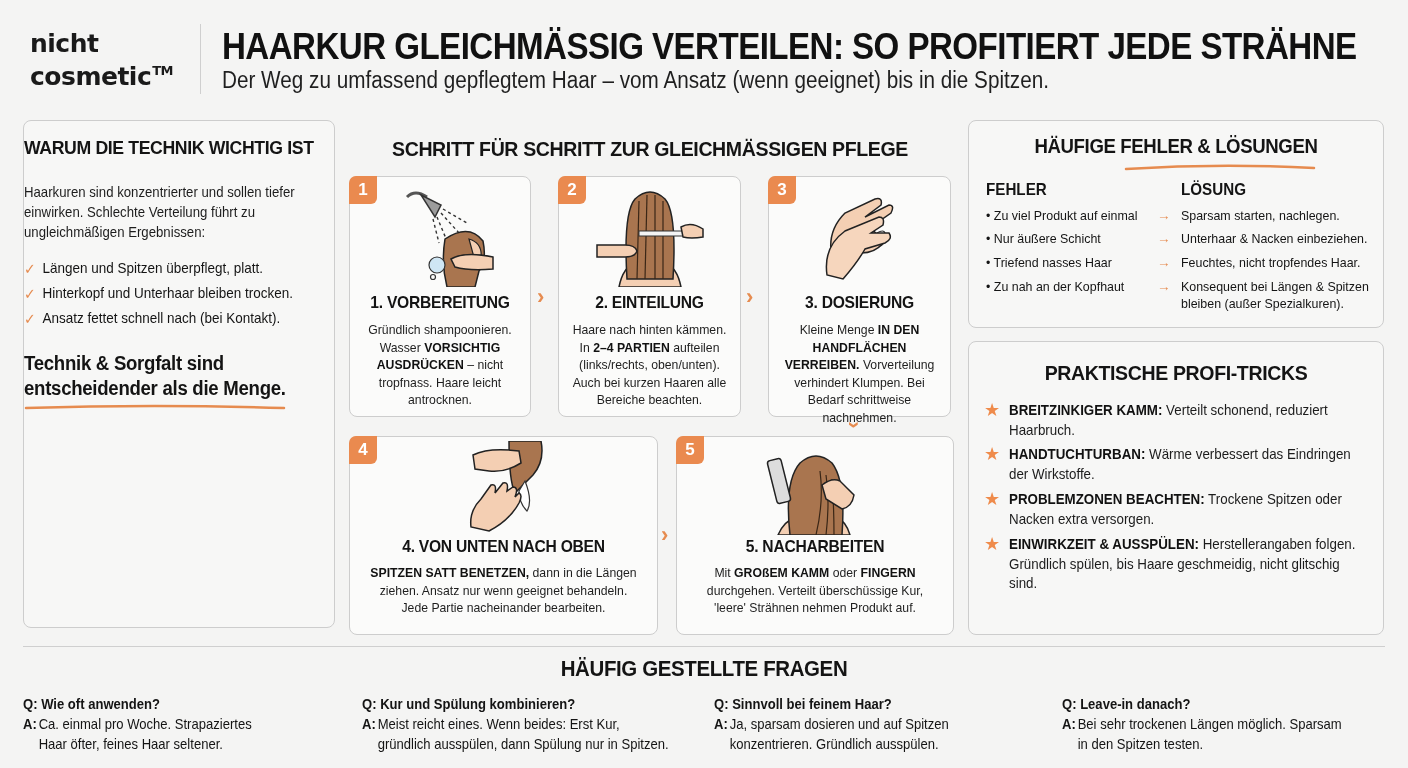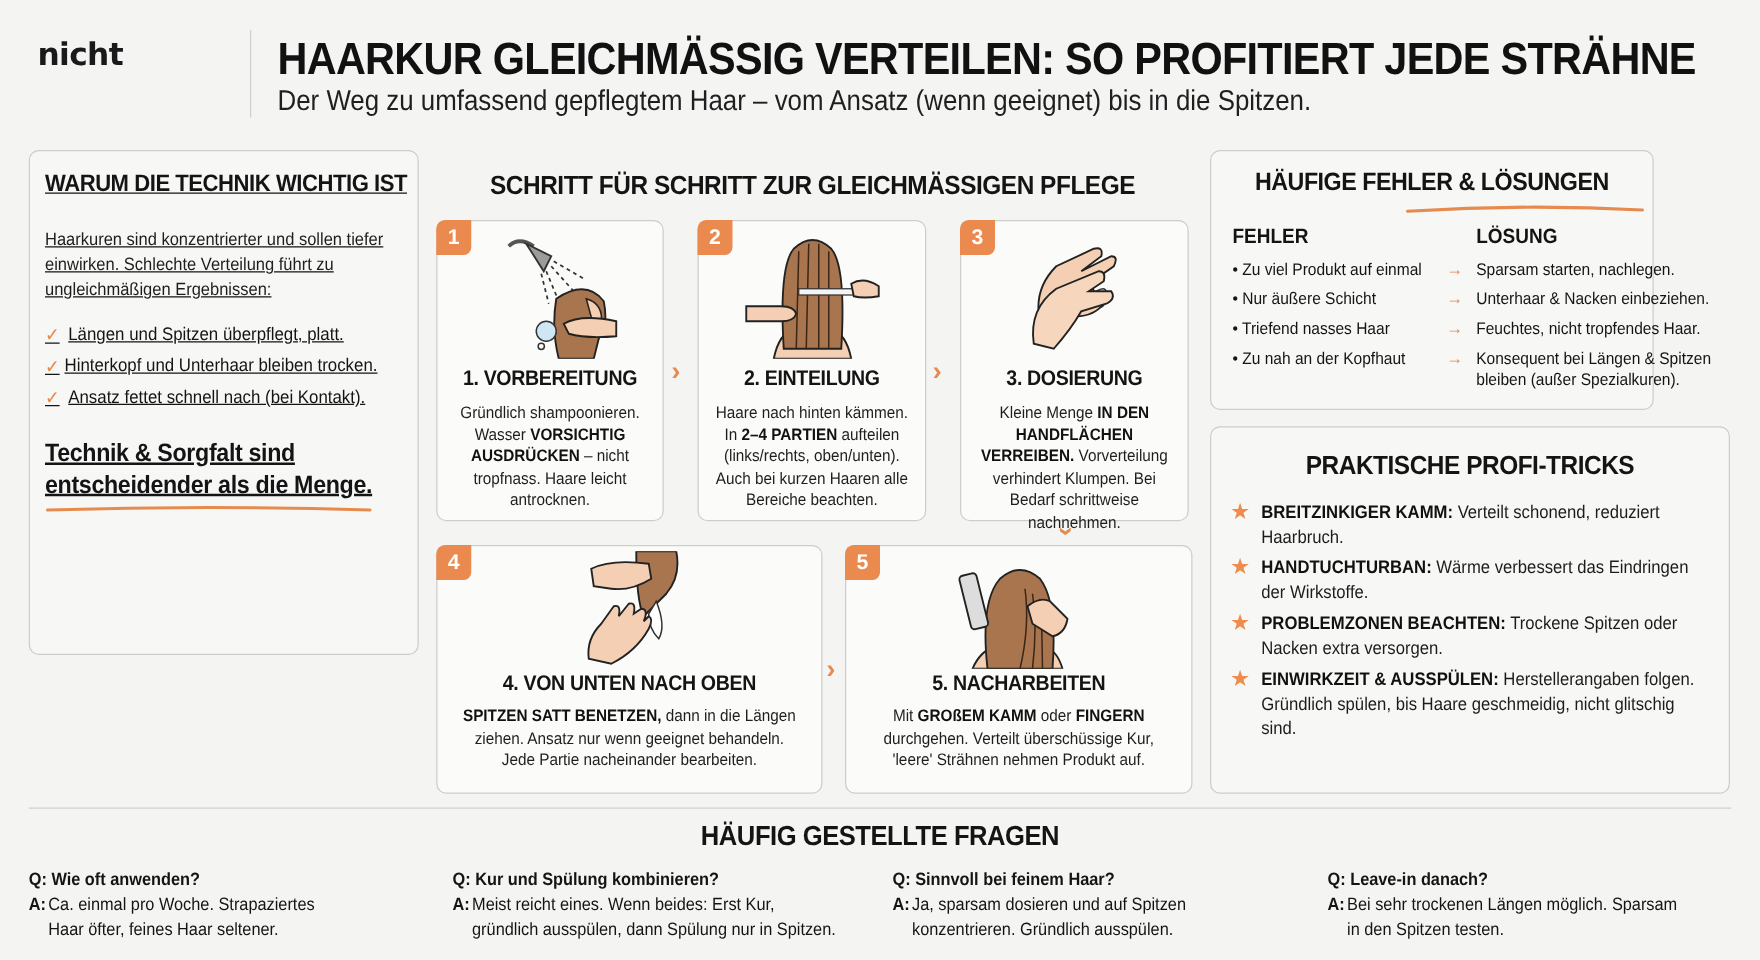--- a/index.html
+++ b/index.html
@@ -30,42 +30,42 @@
     font-size: 23px; color: #1f1f1f; white-space: nowrap;
     transform: scaleX(0.9); transform-origin: left;
   }
 
   .card {
     position: absolute; background: #f7f7f6;
     border: 1.5px solid #cdcdcd; border-radius: 8px;
   }
 
   
-  .why { left: 23px; top: 120px; width: 312px; height: 404px; padding: 16px 12px; text-decoration: underline; }
+  .why { left: 23px; top: 120px; width: 312px; height: 508px; padding: 16px 0; }
   .why h2 { font-size: 19px; font-weight: bold; letter-spacing: -0.4px; transform: scaleX(0.93); transform-origin: left; white-space: nowrap; }
   .why .intro { margin-top: 23px; font-size: 14.2px; line-height: 20px; color: #1d1d1d; transform: scaleX(0.93); transform-origin: left; width: 300px; }
   .why ul { list-style: none; margin-top: 14px; }
   .why li { font-size: 14.5px; line-height: 25px; display: flex; align-items: center; white-space: nowrap; transform: scaleX(0.93); transform-origin: left; }
   .check { width: 20px; display: inline-block; color: #e68b4f; font-size: 15px; font-weight: bold; }
   .why .claim { margin-top: 20px; font-size: 20px; font-weight: bold; line-height: 25px; letter-spacing: -0.3px; transform: scaleX(0.93); transform-origin: left; white-space: nowrap; }
   .underline-svg { display: block; margin-top: 2px; }
 
   
   .steps-title { position: absolute; left: 350px; top: 137px; width: 600px; text-align: center; font-size: 21px; font-weight: bold; letter-spacing: -0.4px; transform: scaleX(0.93); white-space: nowrap; }
   .step { position: absolute; background: #fbfbfa; border: 1.5px solid #cdcdcd; border-radius: 8px; text-align: center; }
   .badge { position: absolute; left: -1px; top: -1px; width: 28px; height: 28px; background: #ea8a4f; color: #fff; font-weight: bold; font-size: 17px; line-height: 28px; text-align: center; border-radius: 7px 0 6px 0; }
   .step .illus { position: absolute; left: 0; right: 0; top: 6px; height: 104px; display: flex; justify-content: center; }
   .step h3 { position: absolute; left: 0; right: 0; font-size: 17px; font-weight: bold; letter-spacing: -0.3px; transform: scaleX(0.92); white-space: nowrap; }
   .step p { position: absolute; left: 4px; right: 4px; font-size: 13.3px; line-height: 17.5px; color: #1e1e1e; transform: scaleX(0.92); }
   .step p b { font-weight: bold; color: #111; }
 
   .arrow { position: absolute; color: #e68b4f; font-size: 22px; font-weight: bold; }
 
   
-  .mistakes { left: 968px; top: 120px; width: 355px; height: 208px; }
+  .mistakes { left: 968px; top: 120px; width: 416px; height: 208px; }
   .mistakes h2 { position: absolute; left: 0; right: 0; top: 14px; text-align: center; font-size: 20px; font-weight: bold; letter-spacing: -0.4px; transform: scaleX(0.93); white-space: nowrap; }
   .col-head { position: absolute; top: 59px; font-size: 16.5px; font-weight: bold; transform: scaleX(0.92); transform-origin: left; }
   .mrow { position: absolute; left: 17px; font-size: 13.5px; line-height: 17px; white-space: nowrap; }
   .mrow .err { position: absolute; left: 0; transform: scaleX(0.92); transform-origin: left; }
   .mrow .arr { position: absolute; left: 171px; color: #e68b4f; font-weight: bold; }
   .mrow .sol { position: absolute; left: 195px; transform: scaleX(0.92); transform-origin: left; }
 
   
   .tricks { left: 968px; top: 341px; width: 416px; height: 294px; }
   .tricks h2 { position: absolute; left: 0; right: 0; top: 19px; text-align: center; font-size: 21px; font-weight: bold; letter-spacing: -0.4px; transform: scaleX(0.93); white-space: nowrap; }
@@ -80,20 +80,21 @@
   .faq { position: absolute; top: 694px; font-size: 14.2px; line-height: 20px; transform: scaleX(0.92); transform-origin: left; white-space: nowrap; }
   .faq .q { font-weight: bold; }
   .faq .a { display: flex; }
   .faq .a .lbl { font-weight: bold; width: 17px; flex: none; }
 </style>
 </head>
 <body>
 
 <div class="logo">
   <div>nicht</div>
+  <div><span>cosmetic</span><sup>TM</sup></div>
 </div>
 <div class="header-divider"></div>
 <h1 class="page-title">HAARKUR GLEICHMÄSSIG VERTEILEN: SO PROFITIERT JEDE STRÄHNE</h1>
 <div class="page-subtitle">Der Weg zu umfassend gepflegtem Haar – vom Ansatz (wenn geeignet) bis in die Spitzen.</div>
 
 <section class="card why">
   <h2>WARUM DIE TECHNIK WICHTIG IST</h2>
   <p class="intro">Haarkuren sind konzentrierter und sollen tiefer einwirken. Schlechte Verteilung führt zu ungleichmäßigen Ergebnissen:</p>
   <ul>
     <li>

